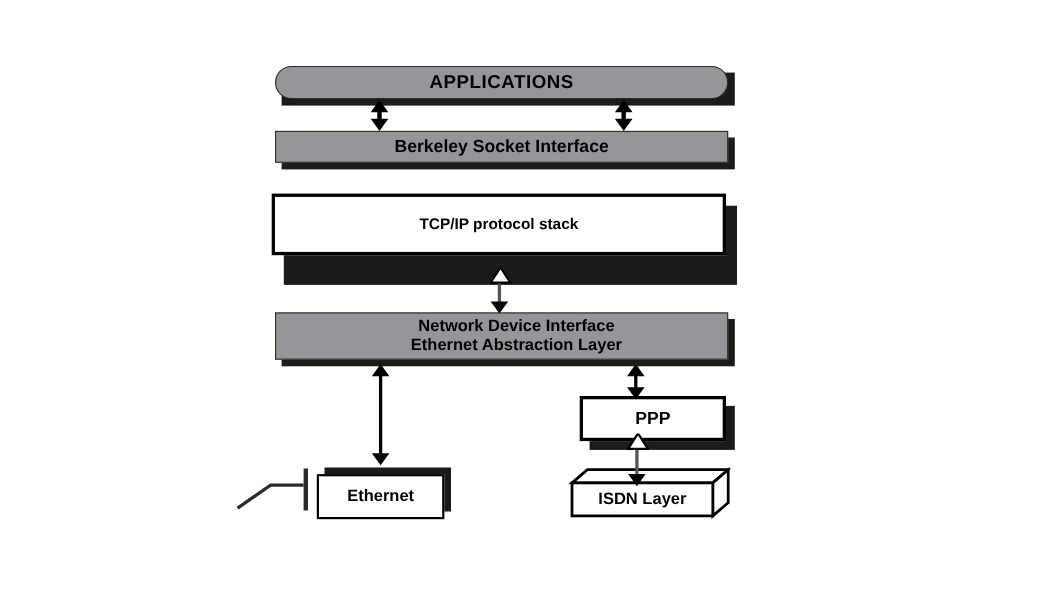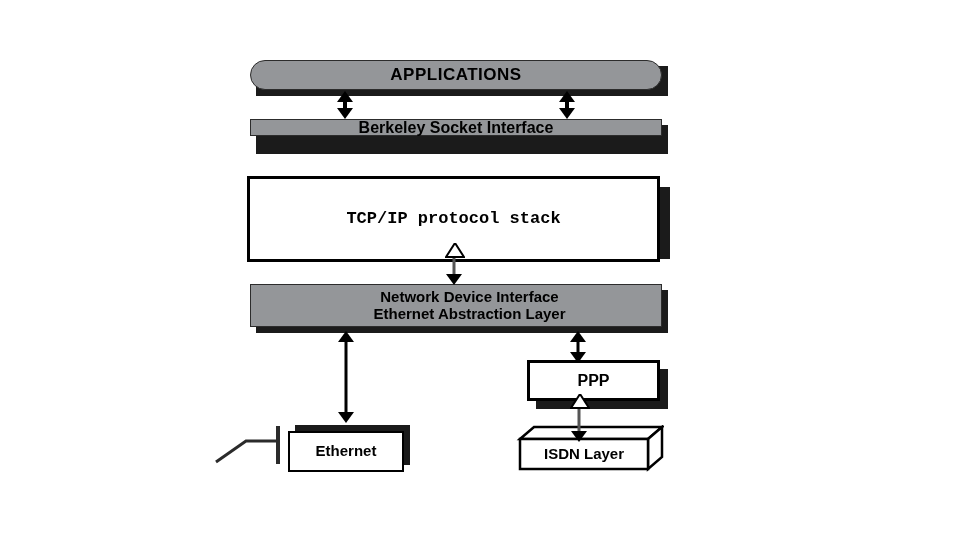--- a/index.html
+++ b/index.html
@@ -126,26 +126,26 @@
     <div class="head up-solid"></div>
     <div class="head down-solid"></div>
   </div>
   <div class="arrow" style="left:558px; top:91px; width:18px; height:28px;">
     <div class="shaft" style="top:4px; height:20px; width:4px;"></div>
     <div class="head up-solid"></div>
     <div class="head down-solid"></div>
   </div>
 
   <div class="shadow" style="left:256px; top:125px; width:412px; height:29px;"></div>
-  <div class="node bar" style="left:250px; top:119px; width:412px; height:17px; font-size:16px;">
+  <div class="node bar" style="left:250px; top:119px; width:412px; height:29px; font-size:16px;">
     <span>Berkeley Socket Interface</span>
   </div>
 
   <div class="shadow" style="left:258px; top:187px; width:412px; height:72px;"></div>
-  <div class="node outline-heavy" style="left:247px; top:176px; width:413px; height:86px; font-size:17px;font-family:Liberation Mono, monospace;">
+  <div class="node outline-heavy" style="left:247px; top:176px; width:413px; height:56px; font-size:14px;">
     <span>TCP/IP protocol stack</span>
   </div>
 
   <div class="arrow" style="left:444px; top:243px; width:20px; height:42px;">
     <div class="shaft" style="top:8px; height:24px; width:3px; background:#555;"></div>
     <div class="head up-hollow">
       <svg width="20" height="15" viewBox="0 0 20 15">
         <polygon points="10,0 19,14 1,14" fill="#ffffff" stroke="#000000" stroke-width="2"></polygon>
       </svg>
     </div>

